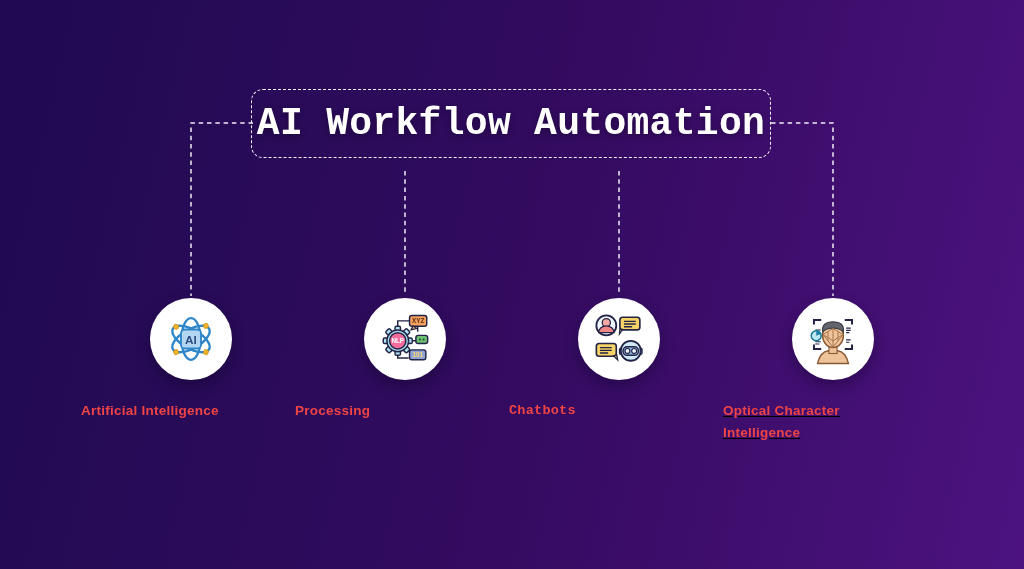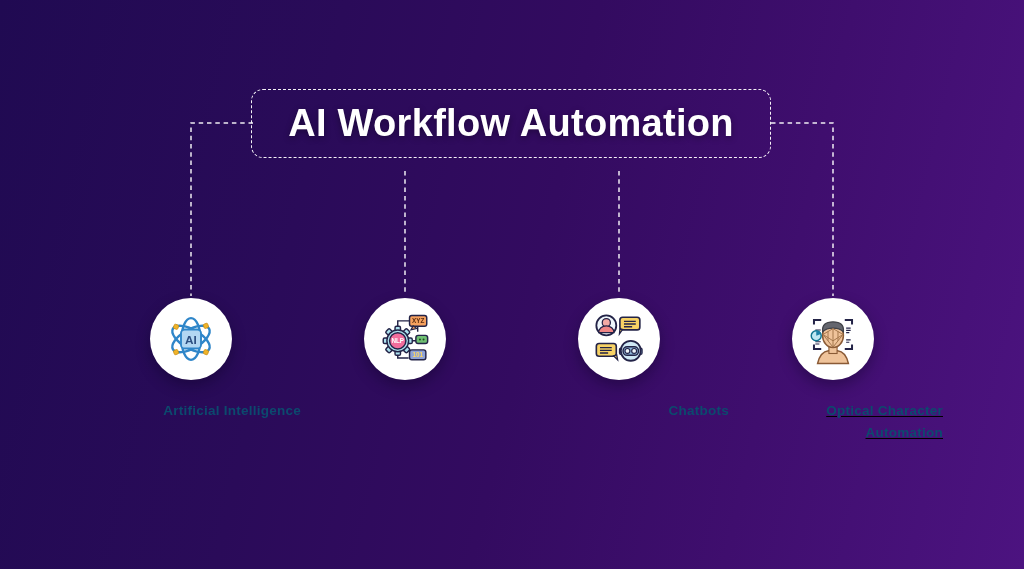--- a/index.html
+++ b/index.html
@@ -8,40 +8,40 @@
     font-family:"Liberation Sans","DejaVu Sans",sans-serif;
     background:linear-gradient(103deg,#200a52 0%,#2a0b59 30%,#330b60 52%,#3f0e6e 74%,#4c1380 100%);
     position:relative;
   }
   .canvas{position:absolute;inset:0;}
   .connectors{position:absolute;left:0;top:0;width:1024px;height:569px;pointer-events:none;}
   .connectors path{fill:none;stroke:rgba(255,255,255,.92);stroke-width:1.5;stroke-dasharray:4.5 3.8;}
   .title-box{
     position:absolute;left:251px;top:89px;width:520px;height:69px;
     border:1.6px dashed rgba(255,255,255,.95);border-radius:12px;
-    display:flex;align-items:center;justify-content:center;box-sizing:border-box;
+    display:flex;align-items:center;justify-content:center;box-sizing:border-box;font-family:Liberation Mono, monospace;
   }
   .title-box h1{
     margin:0;color:#ffffff;font-size:38px;font-weight:bold;letter-spacing:.3px;
     text-shadow:0 2px 6px rgba(0,0,0,.35);white-space:nowrap;
   }
-  .node{position:absolute;width:220px;text-align:right;}
+  .node{position:absolute;width:220px;text-align:left;}
   .badge{
     width:82px;height:82px;border-radius:50%;background:#ffffff;margin:0 auto;
     display:flex;align-items:center;justify-content:center;
     box-shadow:0 6px 14px rgba(10,4,30,.35);
   }
   .label{
-    margin-top:20px;color:#0c4a6e;font-size:13.5px;font-weight:600;
+    margin-top:20px;color:#ef4444;font-size:13.5px;font-weight:600;
     line-height:1.6;letter-spacing:.25px;
   }
   .label span{display:block;}
   .n1{left:81px;top:298px;}
   .n2{left:295px;top:298px;}
-  .n3{left:509px;top:298px;}
+  .n3{left:509px;top:298px;font-family:Liberation Mono, monospace;}
   .n4{left:723px;top:298px;text-decoration:underline;}
 </style>
 </head>
 <body>
 
 <div class="canvas">
 
   <svg class="connectors" viewBox="0 0 1024 569">
     <path d="M253 123 L191 123 L191 296"></path>
     <path d="M405 171 L405 294"></path>
@@ -108,20 +108,21 @@
           <circle cx="48.5" cy="32.5" r="1.1" fill="#1d4d20"></circle>
           <circle cx="52.5" cy="32.5" r="1.1" fill="#1d4d20"></circle>
         </g>
         <g>
           <rect x="37" y="44" width="18" height="11" rx="2.5" fill="#8fa3d6" stroke="#232347" stroke-width="1.6"></rect>
           <text x="46" y="52.2" text-anchor="middle" font-family="Liberation Sans, sans-serif" font-size="7" font-weight="bold" fill="#ffd75e">101</text>
         </g>
       </svg>
     </div>
     <div class="label">
+      <span>Processing</span>
     </div>
   </div>
 
   <div class="node n3">
     <div class="badge">
       <svg width="58" height="58" viewBox="0 0 64 64">
         <g>
           <circle cx="18" cy="17" r="11" fill="#eef6fb" stroke="#232347" stroke-width="2"></circle>
           <circle cx="18" cy="14" r="4.5" fill="#f2a9a4" stroke="#232347" stroke-width="1.4"></circle>
           <path d="M9.5 25 a8.5 7.5 0 0 1 17 0 z" fill="#ef8585" stroke="#232347" stroke-width="1.4"></path>
@@ -173,17 +174,17 @@
           <path d="M21 27 L32 20.5 L43 27 L32 34 Z"></path>
           <path d="M21 27 L26.5 34 L32 41 L37.5 34 L43 27"></path>
           <path d="M26.5 23.5 L26.5 34 M37.5 23.5 L37.5 34 M32 20.5 V41"></path>
         </g>
         <circle cx="13.5" cy="28.5" r="5.5" fill="#bfe7f2" stroke="#0f7490" stroke-width="1.6"></circle>
         <path d="M13.5 28.5 L13.5 23 A5.5 5.5 0 0 1 18.6 26.6 Z" fill="#1c82a8"></path>
       </svg>
     </div>
     <div class="label">
       <span>Optical Character</span>
-      <span>Automation</span>
+      <span>Intelligence</span>
     </div>
   </div>
 
 </div>
 
 </body></html>

